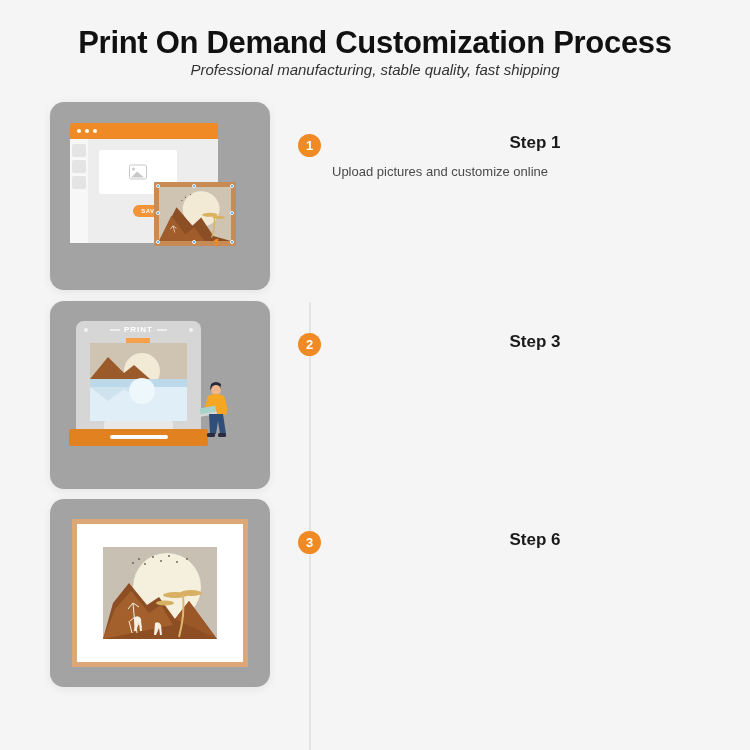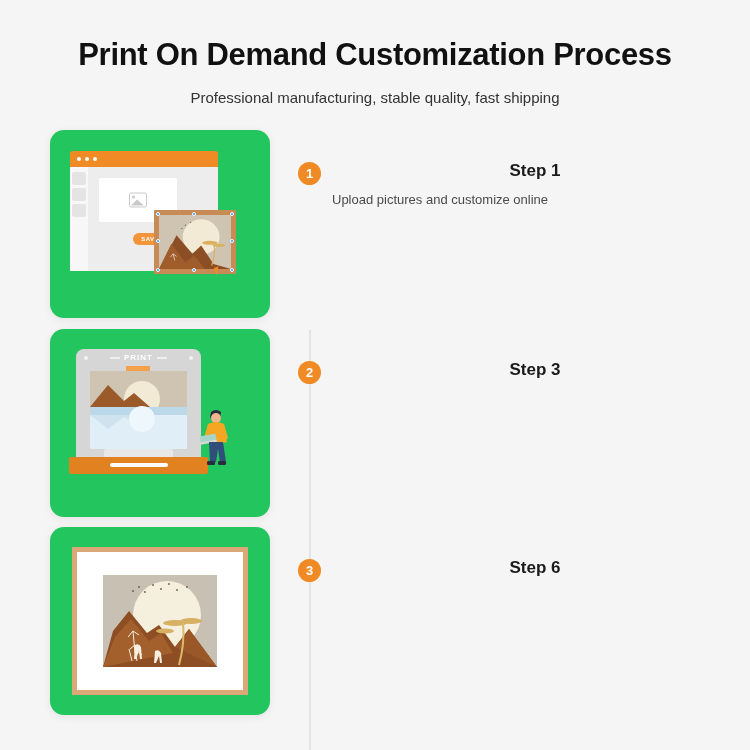--- a/index.html
+++ b/index.html
@@ -5,27 +5,27 @@
   * { box-sizing: border-box; margin: 0; padding: 0; }
   html, body {
     width: 750px; height: 750px;
     background: #f5f5f5;
     font-family: "Liberation Sans", sans-serif;
     overflow: hidden;
   }
   .page { position: relative; width: 750px; height: 750px; }
 
   
-  .header { padding-top: 36px; text-align: center; }
+  .header { padding-top: 24px; text-align: center; }
   .page-title {
     font-size: 31px; font-weight: bold; color: #111;
     letter-spacing: -0.3px; line-height: 1.2;
   }
   .page-subtitle {
-    margin-top: 16px; font-size: 15px; color: #333; font-weight: 400;
+    margin-top: 0; font-size: 15px; color: #333; font-weight: 400; font-style: italic;
   }
 
   
   .steps { position: relative; margin-top: 24px; }
 
   .connector {
     position: absolute;
     left: 309px; top: 200px;
     width: 2px; height: 452px;
     background: #e3e3e3;
@@ -38,21 +38,21 @@
     width: 700px;
   }
   .step-row.r1 { top: 0px; }
   .step-row.r2 { top: 199px; }
   .step-row.r3 { top: 397px; }
 
   
   .card {
     position: absolute; left: 0; top: 0;
     width: 220px; height: 188px;
-    background: #22c55e;
+    background: #a3a3a3;
     border-radius: 14px;
     box-shadow: 0 2px 10px rgba(0,0,0,0.07);
     overflow: hidden;
     text-align: center;
   }
 
   
   .step-text {
     position: absolute;
     left: 248px;

